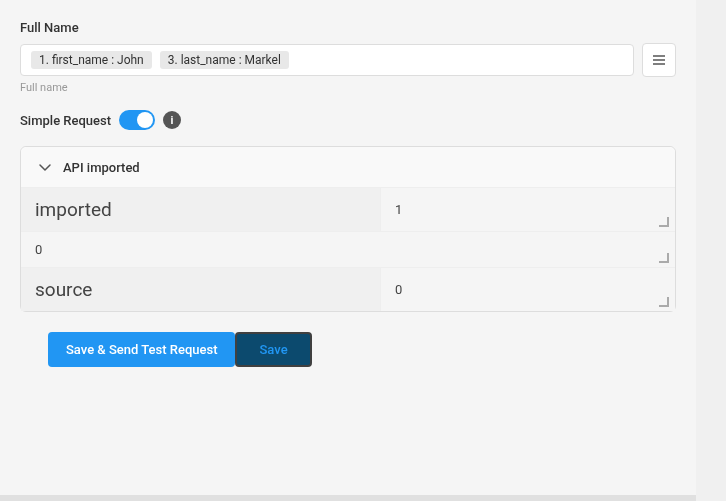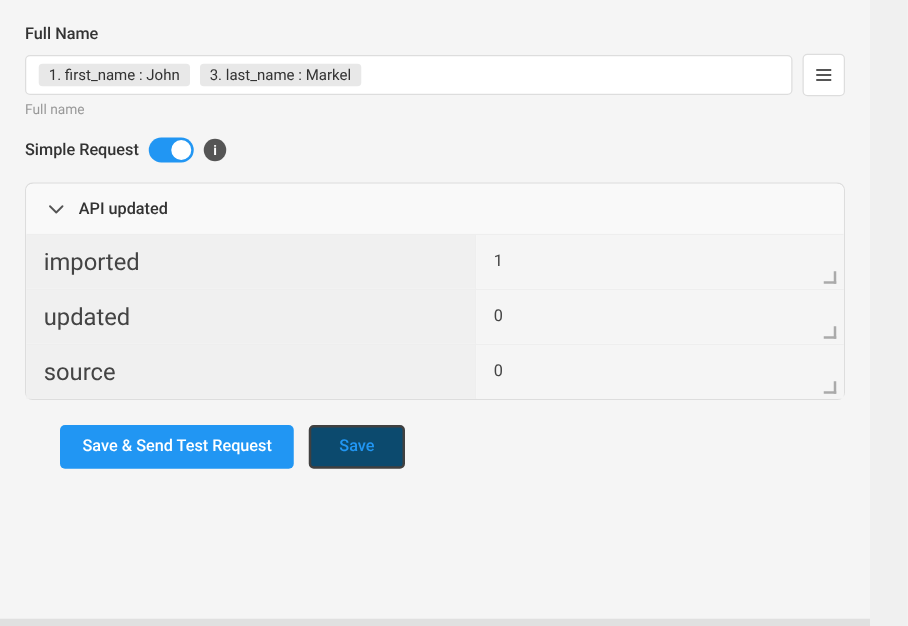--- a/index.html
+++ b/index.html
@@ -205,21 +205,20 @@
       width: 8px;
       height: 8px;
       border-right: 2px solid #aaa;
       border-bottom: 2px solid #aaa;
       cursor: se-resize;
     }
 
     .footer-buttons {
       display: flex;
       align-items: flex-end;
-      gap: 12px;
       margin-top: 10px;
       padding-left: 28px;
     }
 
     .btn-primary {
       background: #2196F3;
       color: #fff;
       border: none;
       border-radius: 4px;
       padding: 10px 18px;
@@ -279,36 +278,33 @@
     </div>
   </div>
 
   <div class="api-response-section">
     <div class="api-response-header">
       <div class="chevron-down">
         <svg width="14" height="14" viewBox="0 0 14 14" fill="none">
           <path d="M2 5L7 10L12 5" stroke="#555" stroke-width="1.5" stroke-linecap="round" stroke-linejoin="round"></path>
         </svg>
       </div>
-      <span class="api-response-title">API updated</span>
+      <span class="api-response-title">API imported</span>
     </div>
 
     <div class="api-row">
       <div class="api-key">
         <span>imported</span>
       </div>
       <div class="api-value">
         <span>1</span>
       </div>
     </div>
 
     <div class="api-row">
-      <div class="api-key">
-        <span>updated</span>
-      </div>
       <div class="api-value">
         <span>0</span>
       </div>
     </div>
 
     <div class="api-row">
       <div class="api-key">
         <span>source</span>
       </div>
       <div class="api-value">

